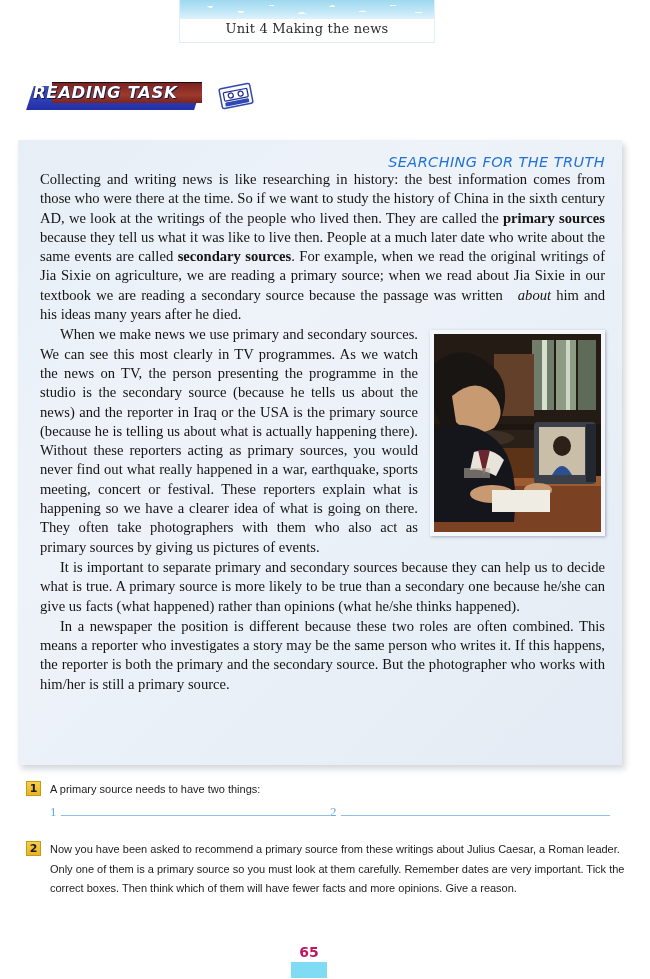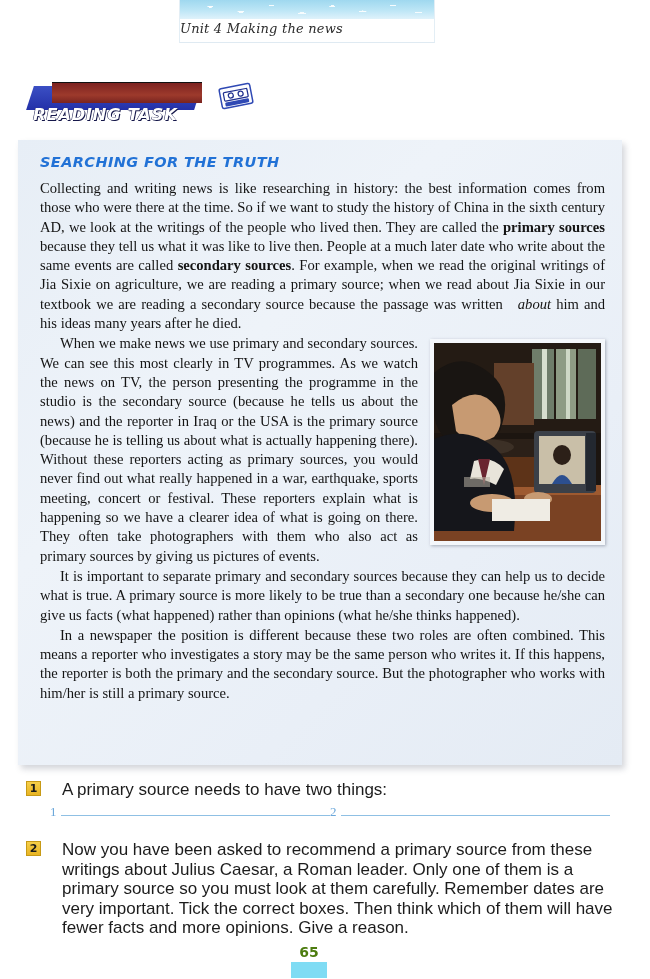--- a/index.html
+++ b/index.html
@@ -41,22 +41,22 @@
       radial-gradient(ellipse 5px 1.4px at 60% 33%, rgba(255,255,255,.9) 0 60%, transparent 61%),
       radial-gradient(ellipse 6px 1.5px at 72% 60%, rgba(255,255,255,.9) 0 60%, transparent 61%),
       radial-gradient(ellipse 5px 1.3px at 84% 30%, rgba(255,255,255,.9) 0 60%, transparent 61%),
       radial-gradient(ellipse 6px 1.5px at 94% 66%, rgba(255,255,255,.85) 0 60%, transparent 61%),
       linear-gradient(#9fd8ef 0%, #bde6f6 55%, #dff2fb 100%);
   }
   #head-title {
     position: absolute;
     left: 0; right: 0;
     top: 21px;
+    text-align: center;
     font-family: "DejaVu Serif", serif;
-    font-style: italic;
     font-size: 13px;
     color: #2b2b2b;
     letter-spacing: .2px;
   }
 
   
   #task-banner {
     position: absolute;
     left: 30px;
     top: 82px;
@@ -74,21 +74,21 @@
     position: absolute;
     left: 22px; top: 0px;
     width: 150px; height: 21px;
     background: linear-gradient(#7d2220, #9d3a2c 60%, #7a2420);
     border-top: 1px solid #111;
     box-sizing: border-box;
   }
   #banner-text {
     position: absolute;
     left: 3px;
-    top: 23px;
+    top: 1px;
     width: 180px;
     font-family: "DejaVu Sans", sans-serif;
     font-weight: bold;
     font-style: italic;
     font-size: 16.5px;
     letter-spacing: .6px;
     color: #ffffff;
     text-shadow: 1px 1px 0 #15174a, -0.5px 0 0 #15174a, 0 -0.5px 0 #15174a;
     white-space: nowrap;
   }
@@ -112,28 +112,27 @@
     box-shadow: 3px 4px 6px rgba(60,70,90,.22);
     box-sizing: border-box;
   }
   #passage-inner {
     position: absolute;
     left: 22px;
     top: 14px;
     width: 565px;
   }
   #passage-title {
-    text-align: left;
+    text-align: right;
     font-family: "DejaVu Sans", sans-serif;
-    font-weight: bold;
+    font-weight: normal;
     font-style: italic;
     font-size: 14.5px;
     color: #2272d6;
     letter-spacing: .4px;
-    margin-bottom: 9px;
   }
   .para {
     font-family: "Liberation Serif", serif;
     font-size: 14.6px;
     line-height: 19.3px;
     color: #141414;
     text-align: justify;
     margin: 0 0 1px 0;
   }
   .para.indent { text-indent: 20px; }
@@ -173,23 +172,23 @@
     border: 1px solid #c79a16;
     box-sizing: border-box;
     font-family: "DejaVu Sans", sans-serif;
     font-weight: bold;
     font-size: 11px;
     line-height: 13px;
     text-align: center;
     color: #1a1a1a;
   }
   .ex-body {
-    margin-left: 36px;
+    margin-left: 24px;
     font-family: "Liberation Sans", sans-serif;
-    font-size: 17px;
+    font-size: 11px;
     line-height: 19.5px;
     color: #1c1c1c;
   }
   #exercise-1 { top: 780px; }
   #answer-lines {
     position: absolute;
     left: 50px;
     top: 806px;
     width: 560px;
     display: flex;
@@ -221,21 +220,21 @@
     left: 291px;
     top: 942px;
     width: 36px;
     height: 36px;
     text-align: center;
   }
   #page-number {
     font-family: "DejaVu Sans", sans-serif;
     font-weight: bold;
     font-size: 14px;
-    color: #4d7c0f;
+    color: #be185d;
     line-height: 20px;
   }
   #footer-block {
     width: 36px;
     height: 16px;
     background: #7fdcf4;
   }
 </style>
 </head>
 <body>

